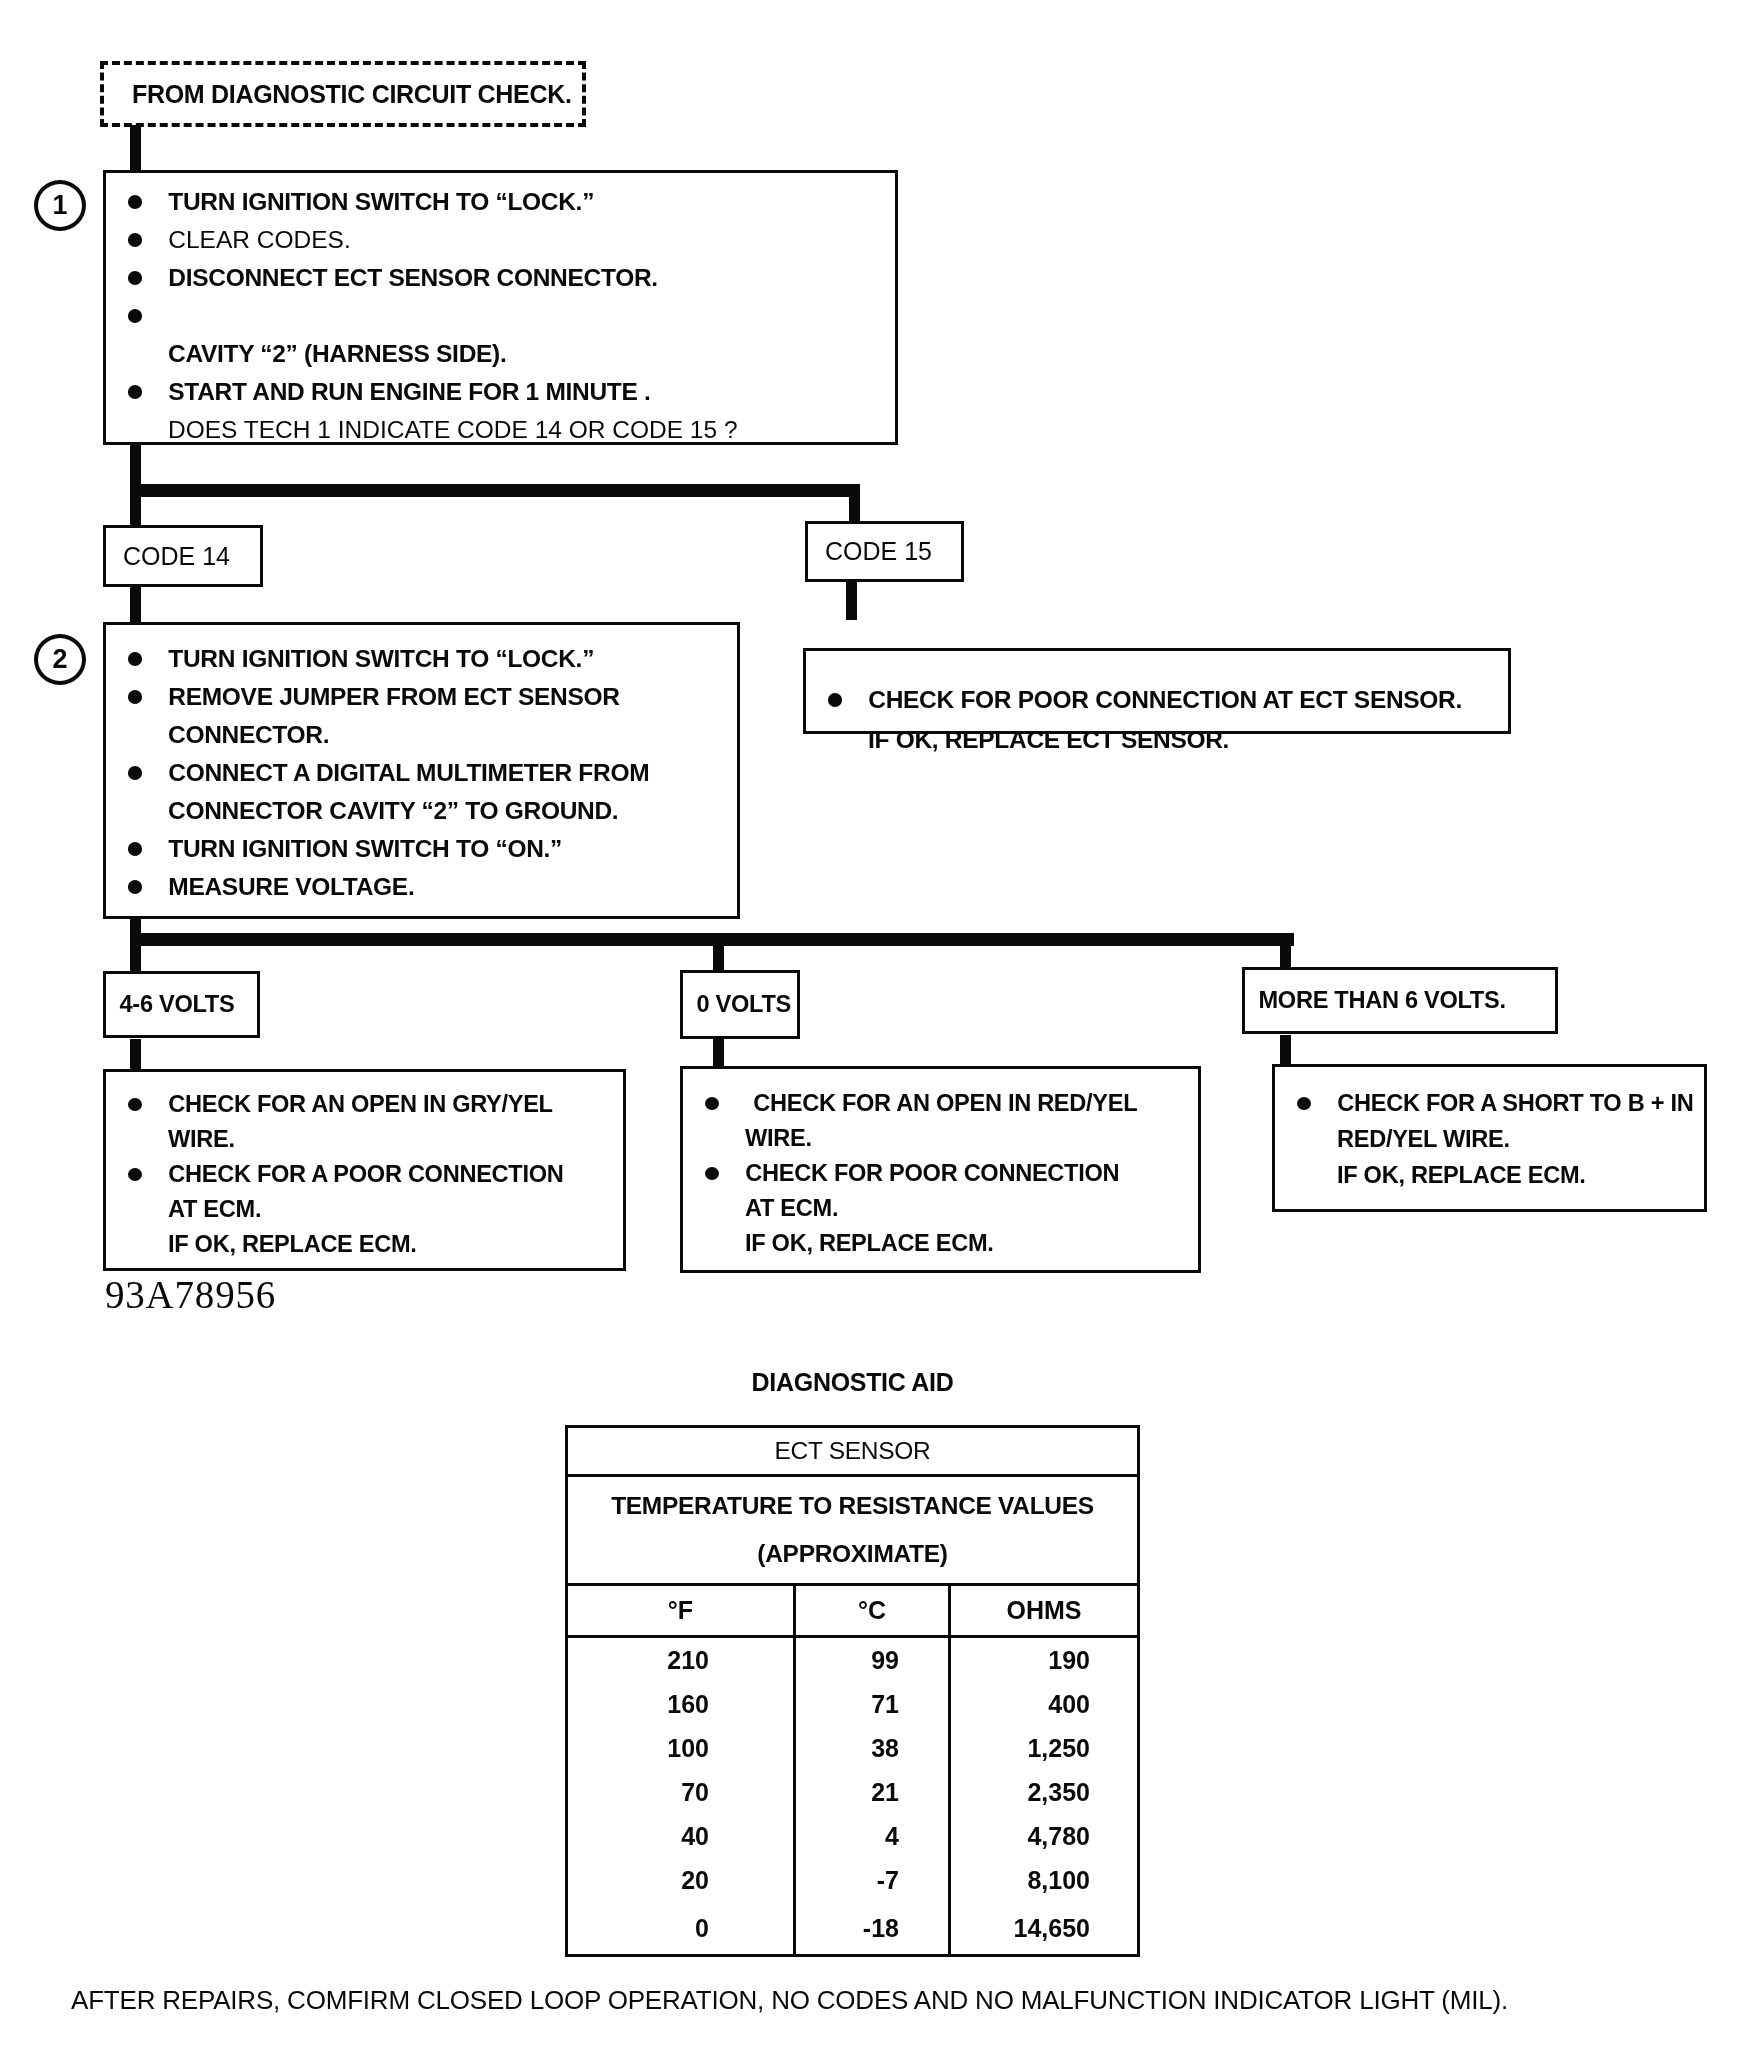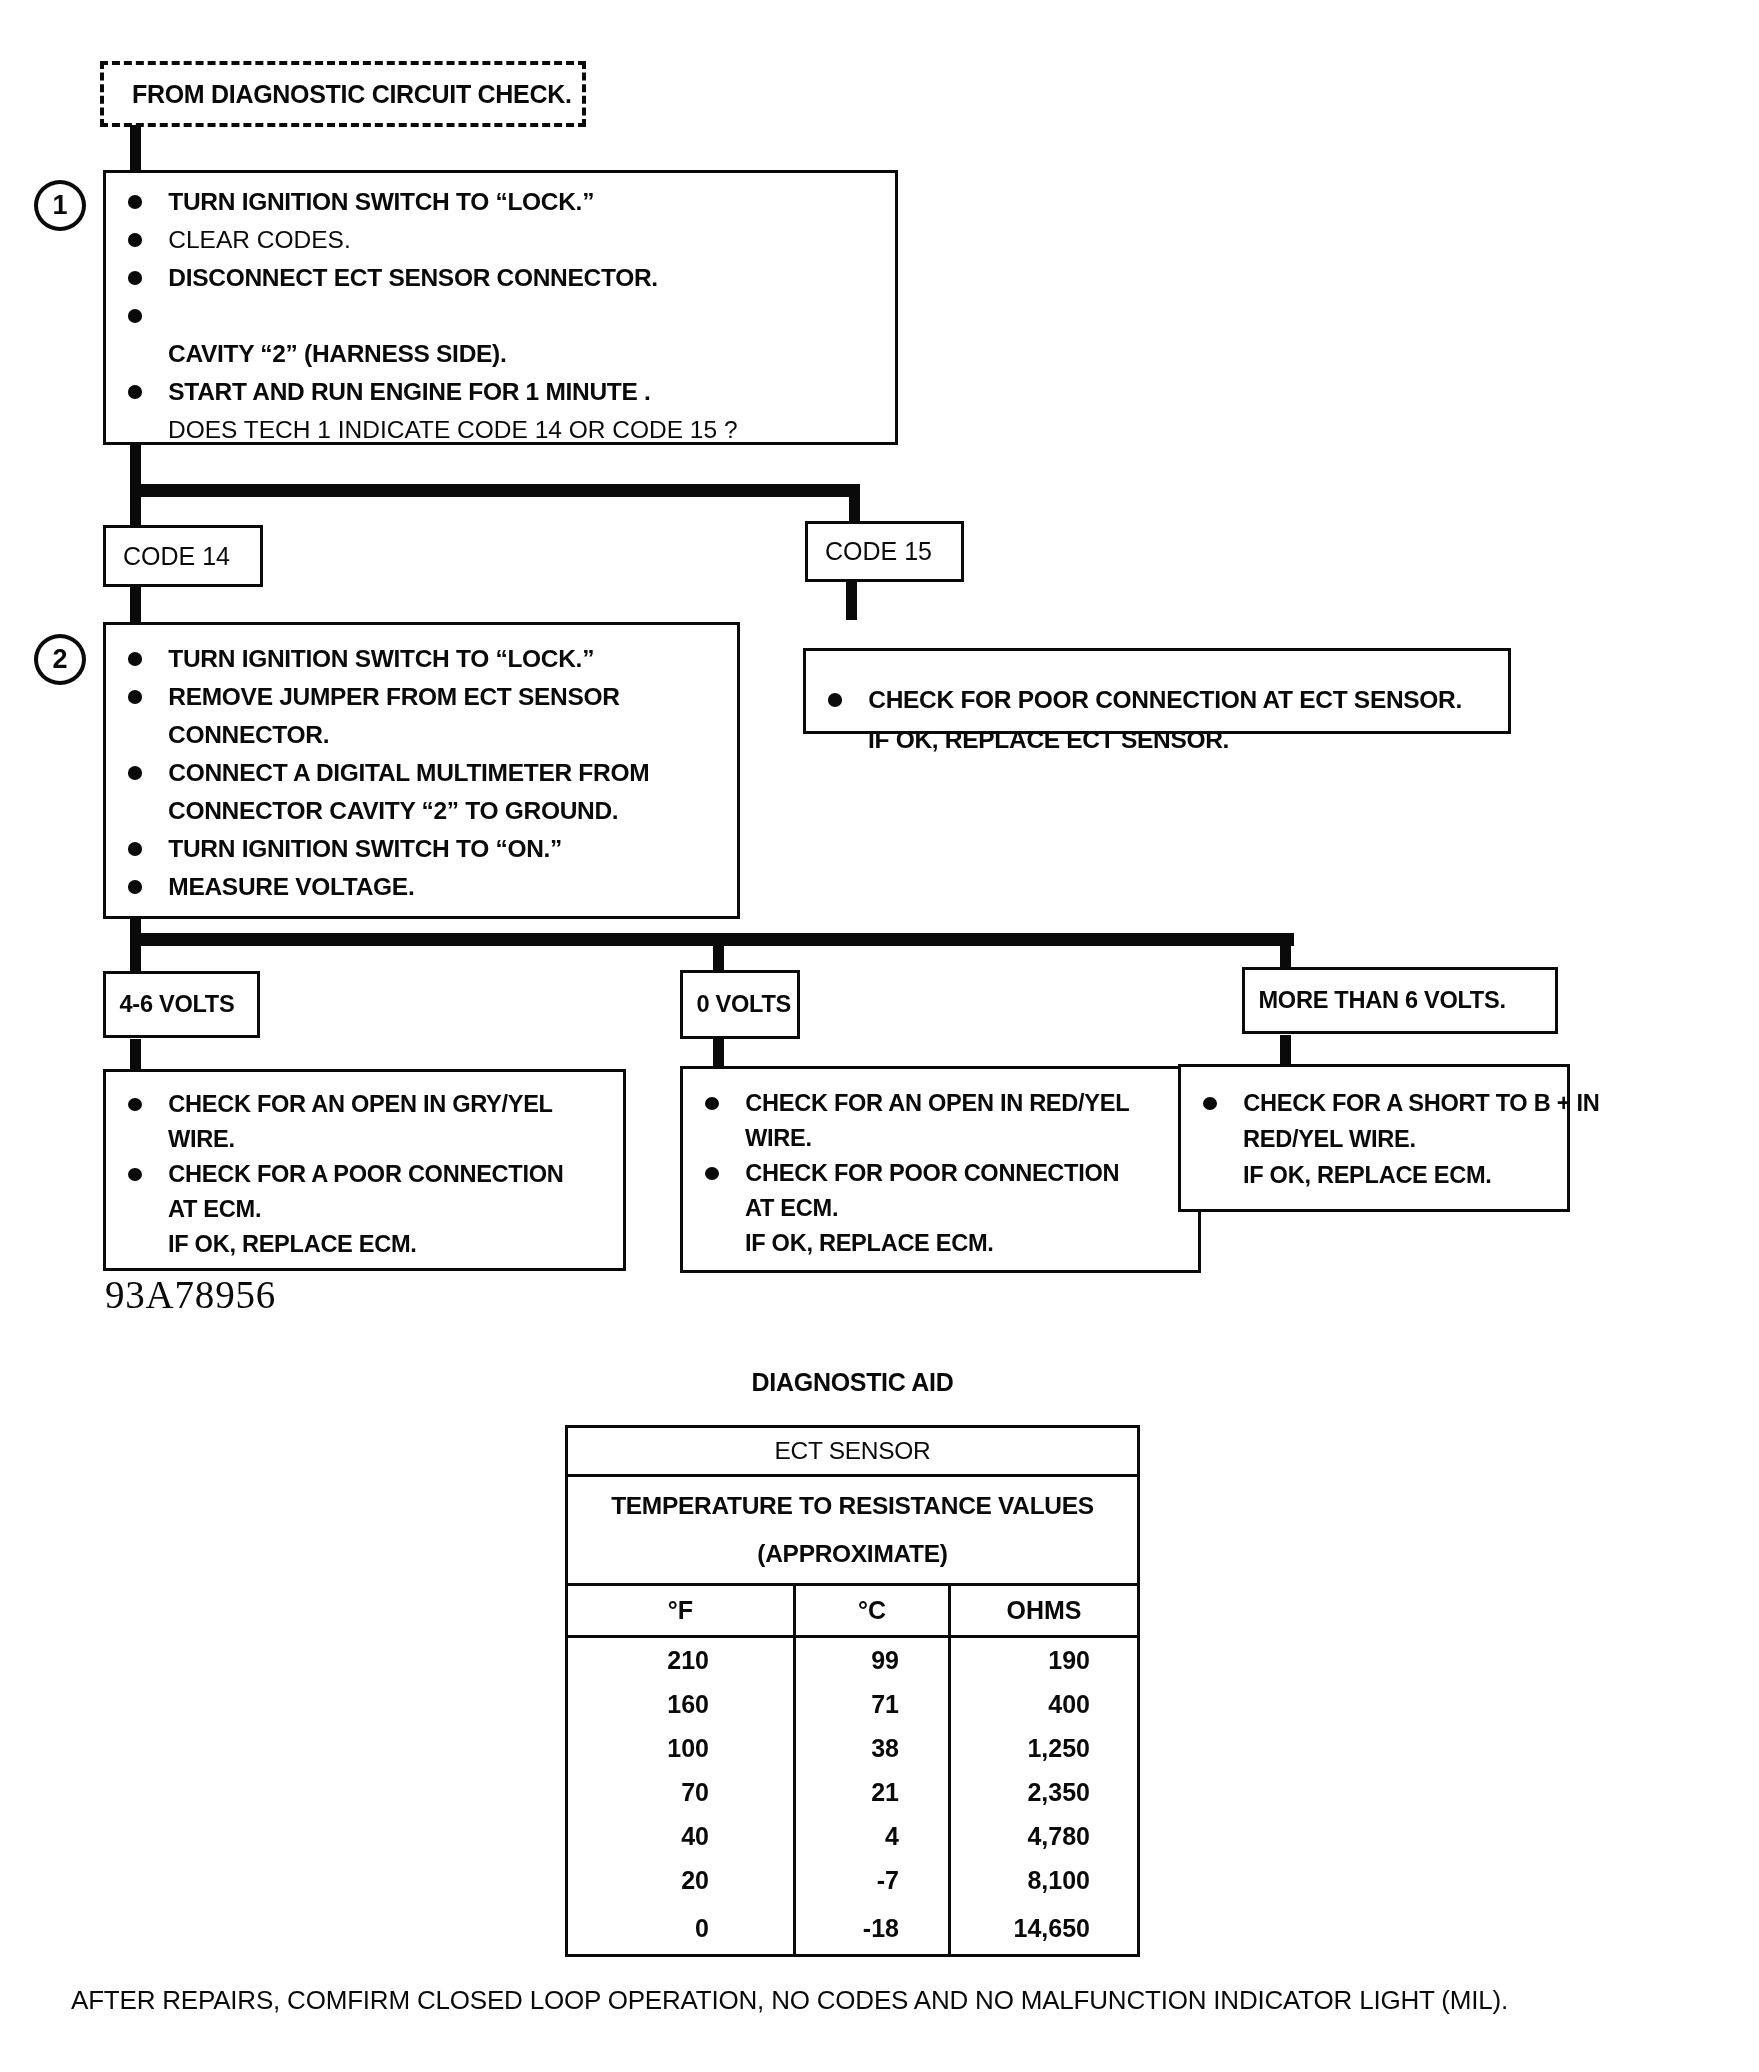--- a/index.html
+++ b/index.html
@@ -205,21 +205,21 @@
       <span class="nodot"></span>
       <span class="btxt" style="font-size:23.6px;">AT ECM.</span>
     </div>
     <div class="bline" style="height:35px;">
       <span class="nodot"></span>
       <span class="btxt" style="font-size:23.6px;">IF OK, REPLACE ECM.</span>
     </div>
   </div>
 
   <div class="fbox blines" style="left:680px;top:1066px;width:521px;height:207px;padding-top:17px;">
-    <div class="bline" style="height:35px;">
+    <div class="bline" style="height:35px;gap:8px;">
       <span class="dot"></span>
       <span class="btxt" style="font-size:23.6px;">CHECK FOR AN OPEN IN RED/YEL</span>
     </div>
     <div class="bline" style="height:35px;">
       <span class="nodot"></span>
       <span class="btxt" style="font-size:23.6px;">WIRE.</span>
     </div>
     <div class="bline" style="height:35px;">
       <span class="dot"></span>
       <span class="btxt" style="font-size:23.6px;">CHECK FOR POOR CONNECTION</span>
@@ -227,21 +227,21 @@
     <div class="bline" style="height:35px;">
       <span class="nodot"></span>
       <span class="btxt" style="font-size:23.6px;">AT ECM.</span>
     </div>
     <div class="bline" style="height:35px;">
       <span class="nodot"></span>
       <span class="btxt" style="font-size:23.6px;">IF OK, REPLACE ECM.</span>
     </div>
   </div>
 
-  <div class="fbox blines" style="left:1178px;top:1064px;width:392px;height:148px;padding-top:18.6px;">
+  <div class="fbox blines" style="left:1272px;top:1064px;width:435px;height:148px;padding-top:18.6px;">
     <div class="bline" style="height:36px;">
       <span class="dot"></span>
       <span class="btxt" style="font-size:23.6px;">CHECK FOR A SHORT TO B + IN</span>
     </div>
     <div class="bline" style="height:36px;">
       <span class="nodot"></span>
       <span class="btxt" style="font-size:23.6px;">RED/YEL WIRE.</span>
     </div>
     <div class="bline" style="height:36px;">
       <span class="nodot"></span>

